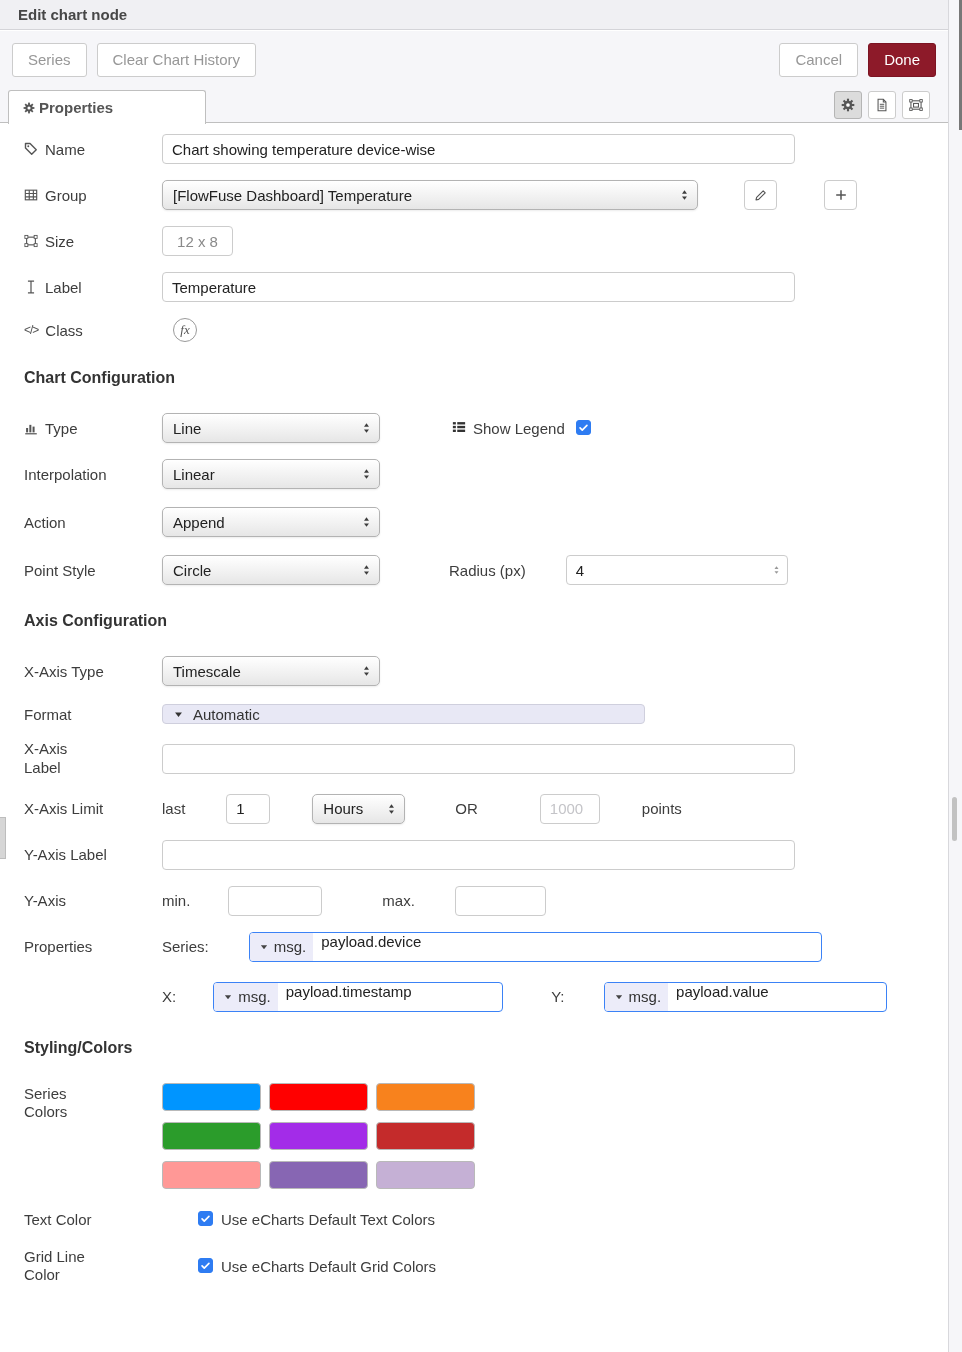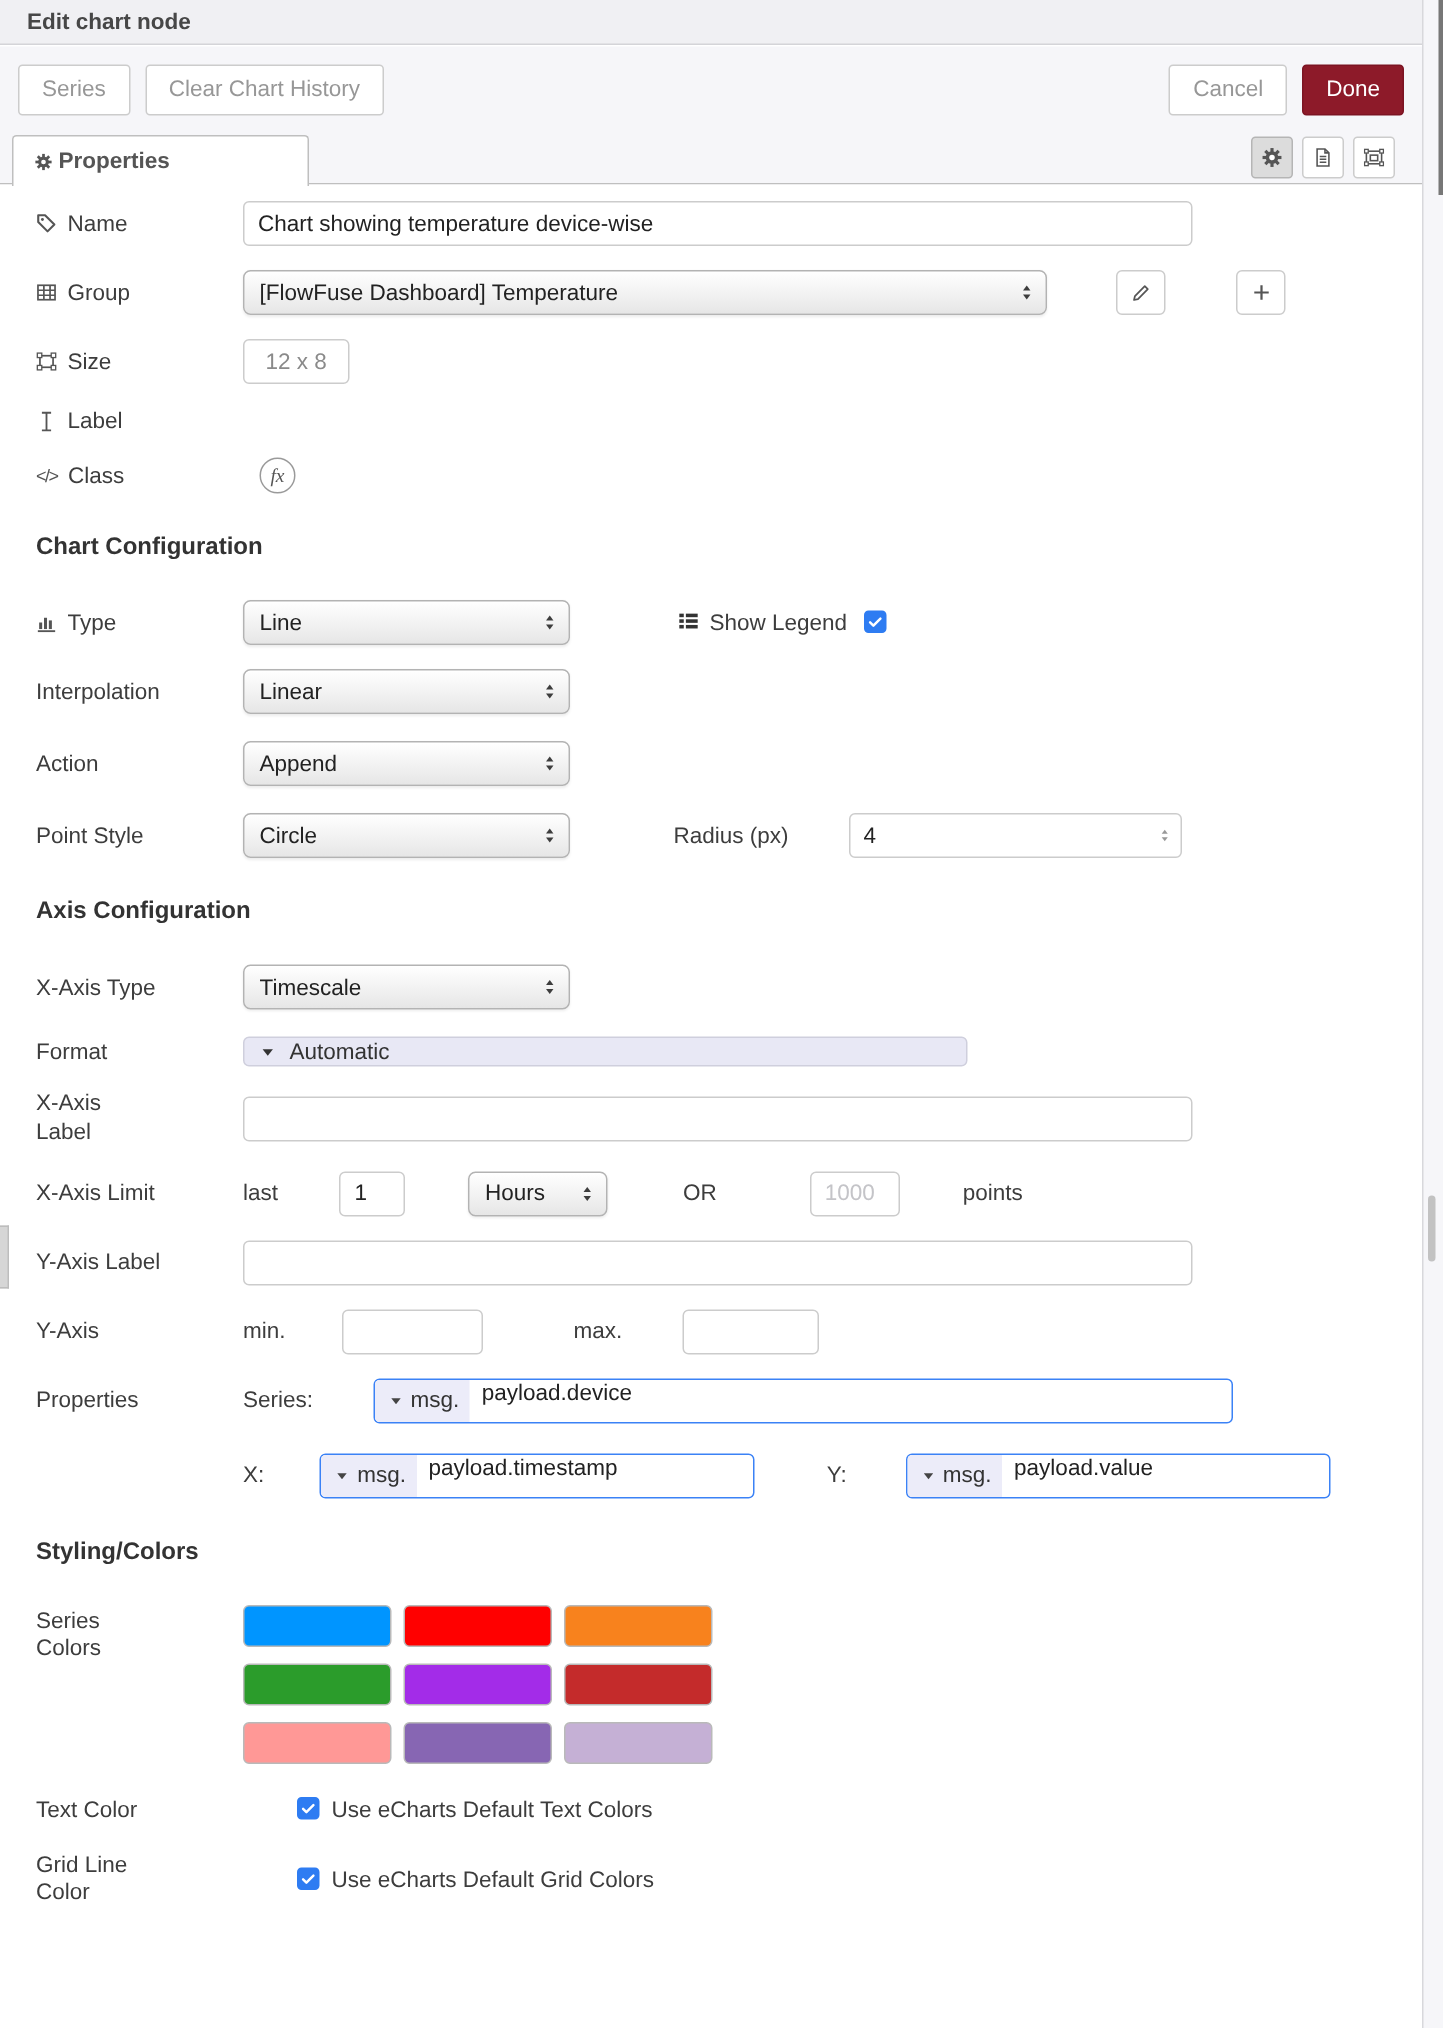--- a/index.html
+++ b/index.html
@@ -283,20 +283,21 @@
       <button class="size-btn">12 x 8</button>
     </div>
 
     <div class="row">
       <div class="lbl">
         <svg class="ic">
             <use href="#i-ibeam"></use>
           </svg>
         <span class="w">Label</span>
       </div>
+      <input class="input main" value="Temperature" style="">
     </div>
 
     <div class="row">
       <div class="lbl">
         <span style="font-size:12px;color:#555;letter-spacing:-1px">&lt;/&gt;</span>
         <span class="w">Class</span>
       </div>
       <div class="fx-btn">fx</div>
     </div>
 

